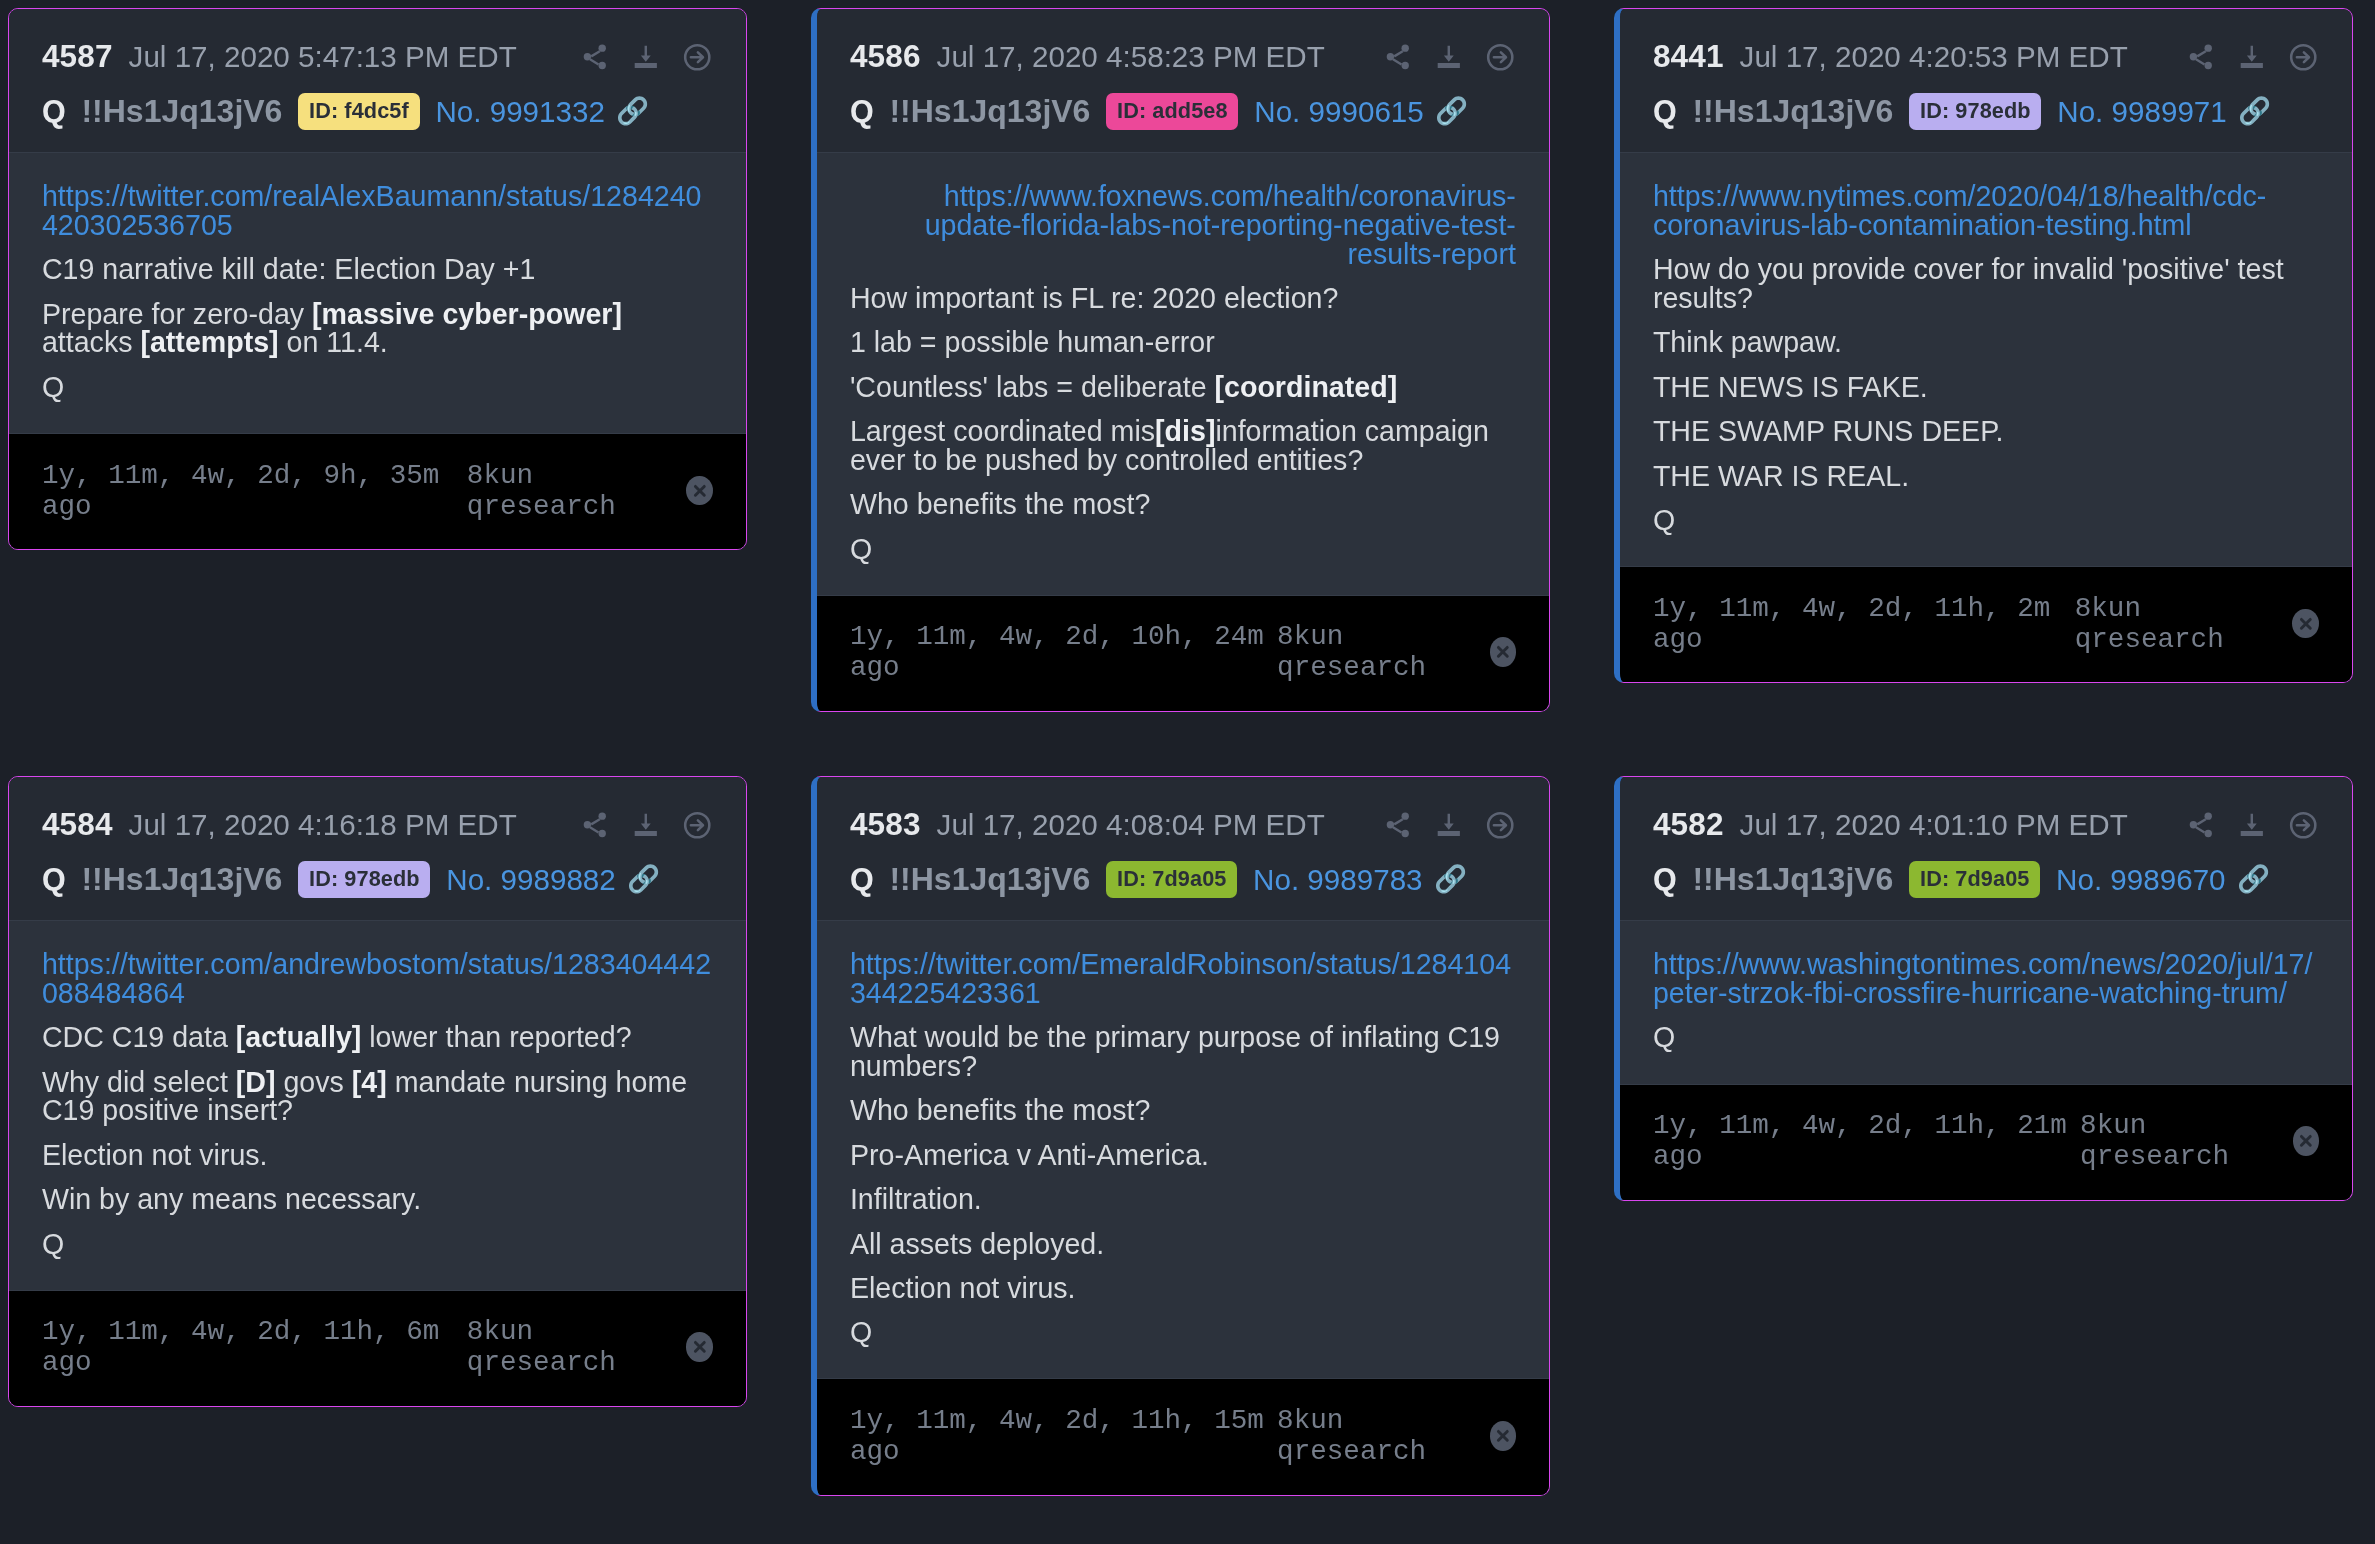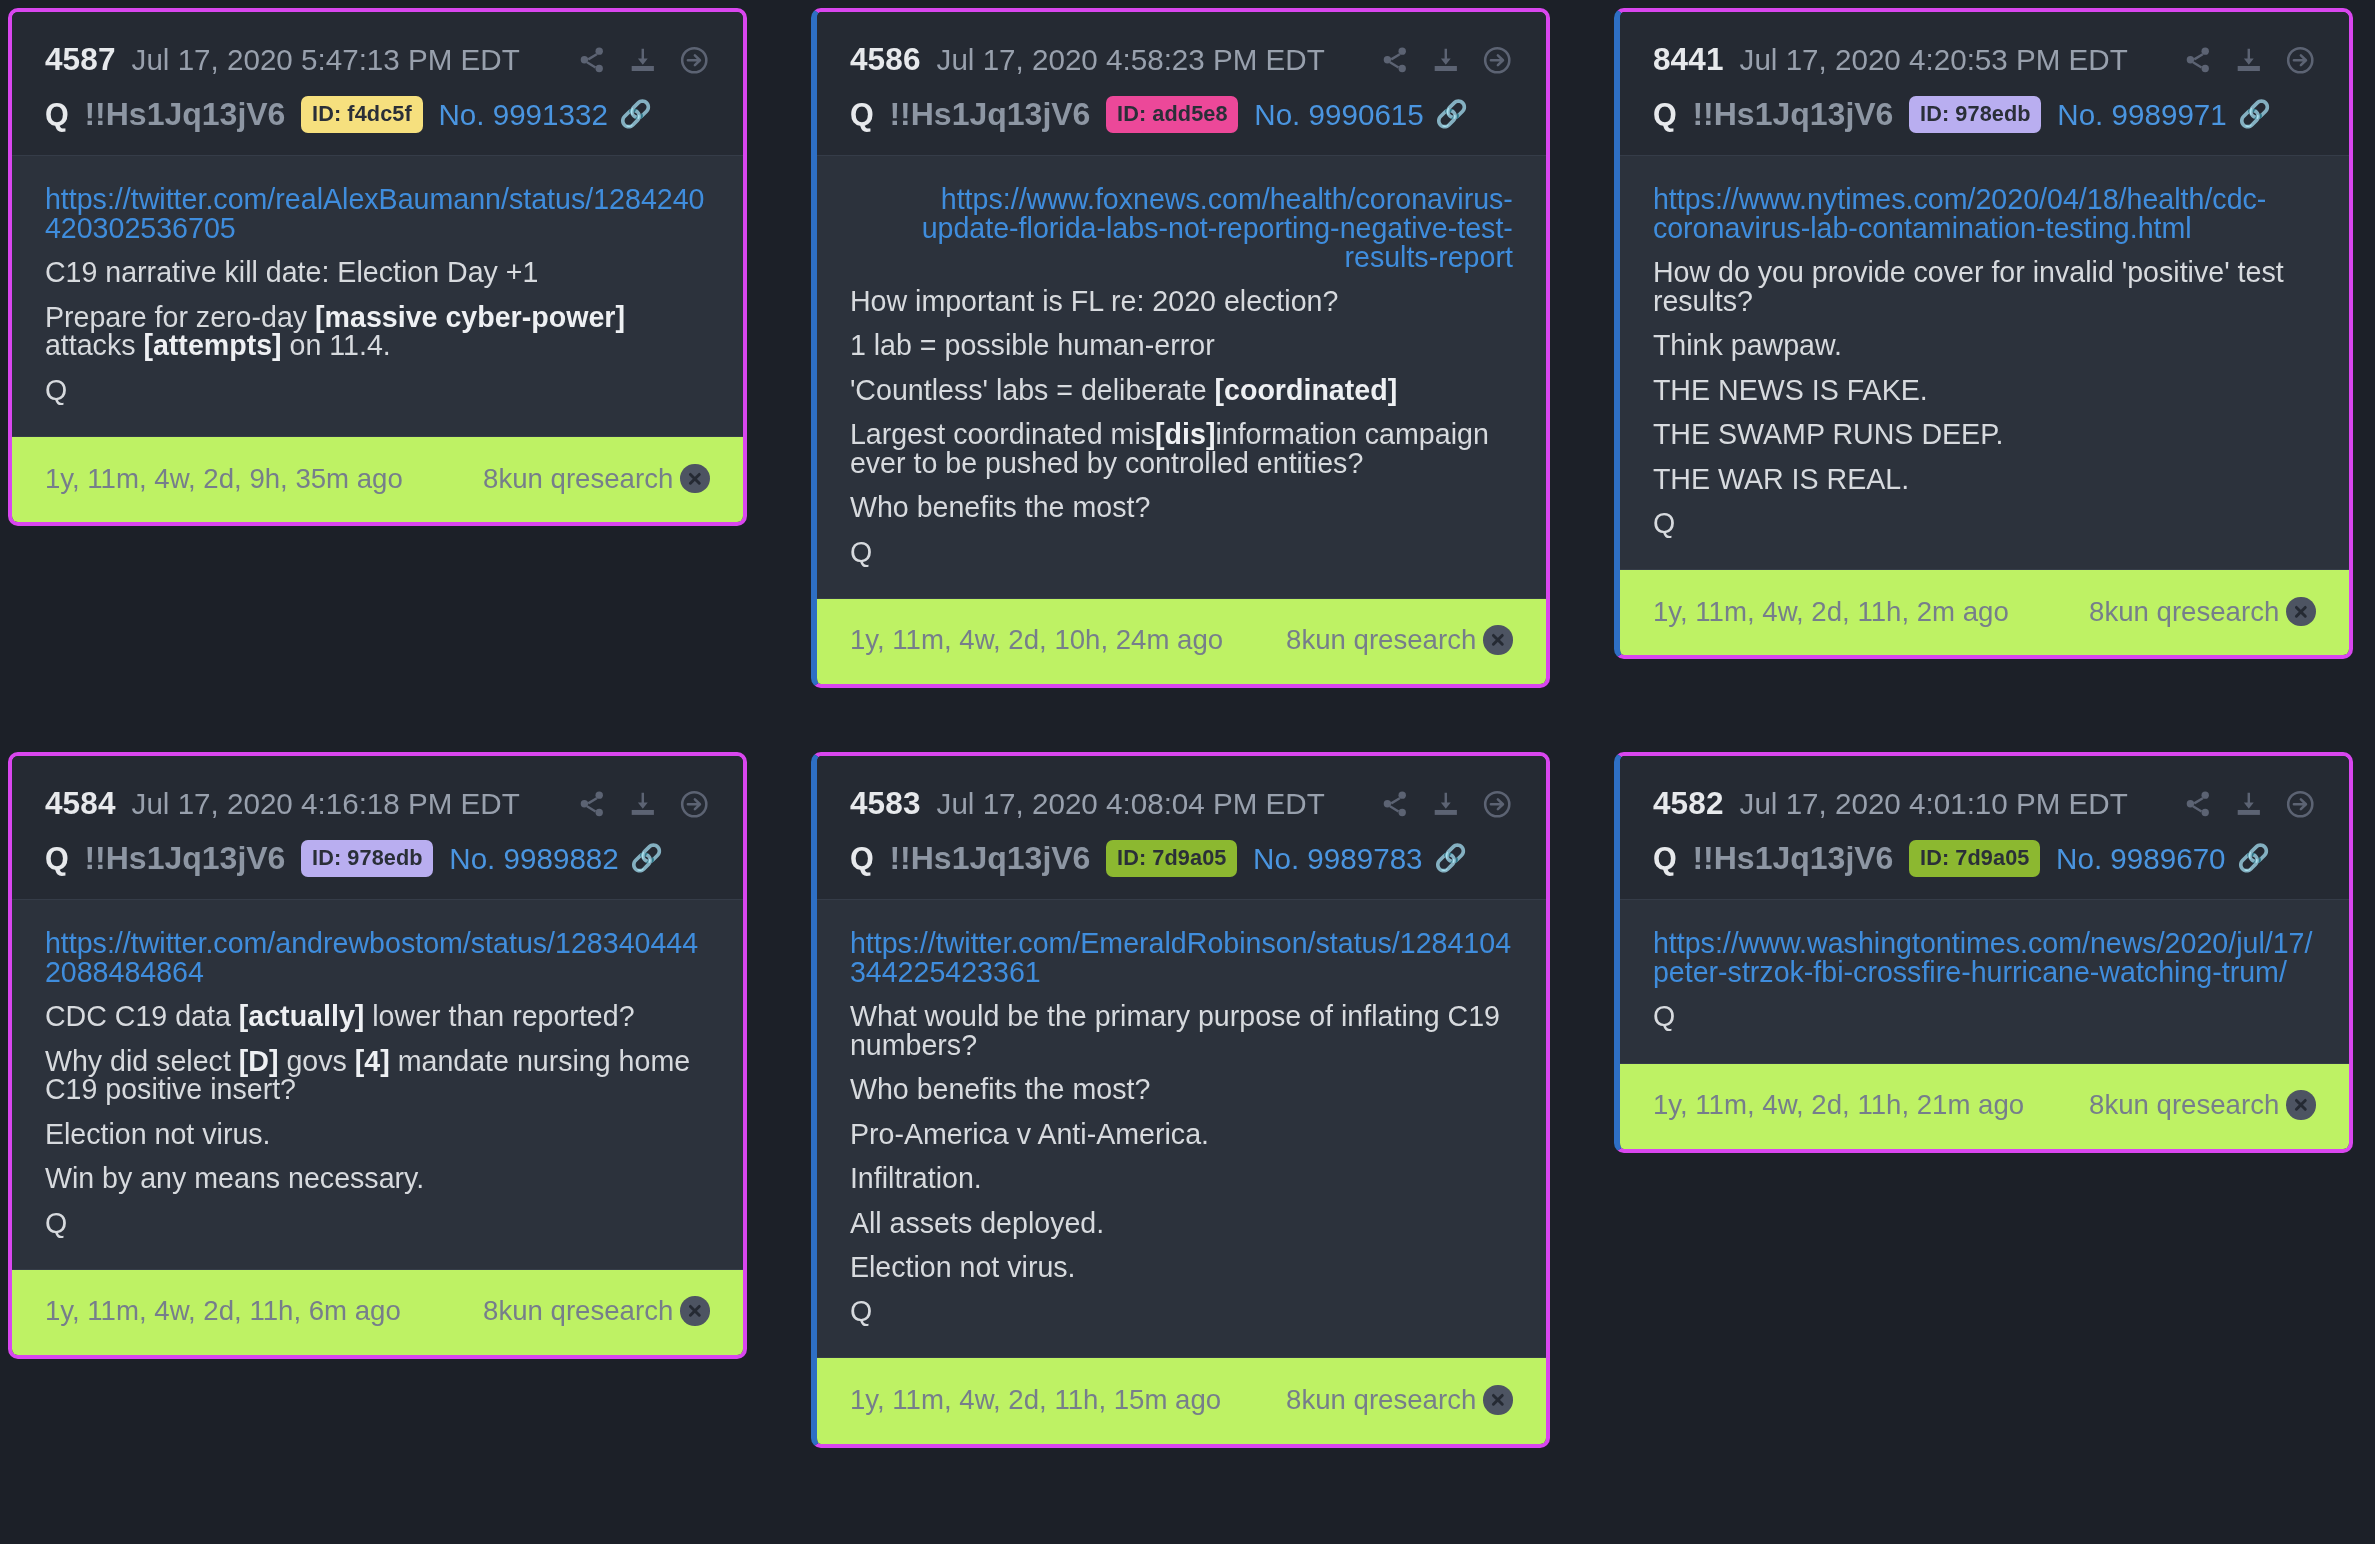--- a/index.html
+++ b/index.html
@@ -17,21 +17,21 @@
     display: grid;
     grid-template-columns: 739px 739px 739px;
     grid-template-rows: auto auto;
     column-gap: 64px;
     row-gap: 64px;
     padding: 7.9px 0 0 7.9px;
     align-items: start;
   }
   .card {
     background: #272c36;
-    border: 4px solid #d946ef;
+    border: 1px solid #d946ef;
     border-radius: 9.9px;
     overflow: hidden;
     display: flex;
     flex-direction: column;
   }
   .card.accent {
     border-left: 6.9px solid #2e6fc4;
   }
   .card-header {
     background: #252a33;
@@ -117,26 +117,27 @@
     margin: 0 0 15.8px 0;
     word-break: break-word;
   }
   .body-line:last-child { margin-bottom: 0; }
   .body-line.url {
     color: #3f8ddd;
     line-height: 1.0;
   }
   .body-line b { color: #eef0f3; font-weight: bold; }
   .card-footer {
-    background: #bef264;
+    background: #000000;
     border-top: 1px solid #353c48;
     padding: 25.6px 33px 27.6px 33px;
     display: flex;
     align-items: center;
     justify-content: space-between;
+    font-family: Liberation Mono, monospace;
   }
   .ago {
     color: #767e8b;
     font-size: 27.6px;
   }
   .src-wrap {
     display: flex;
     align-items: center;
     gap: 7px;
   }

